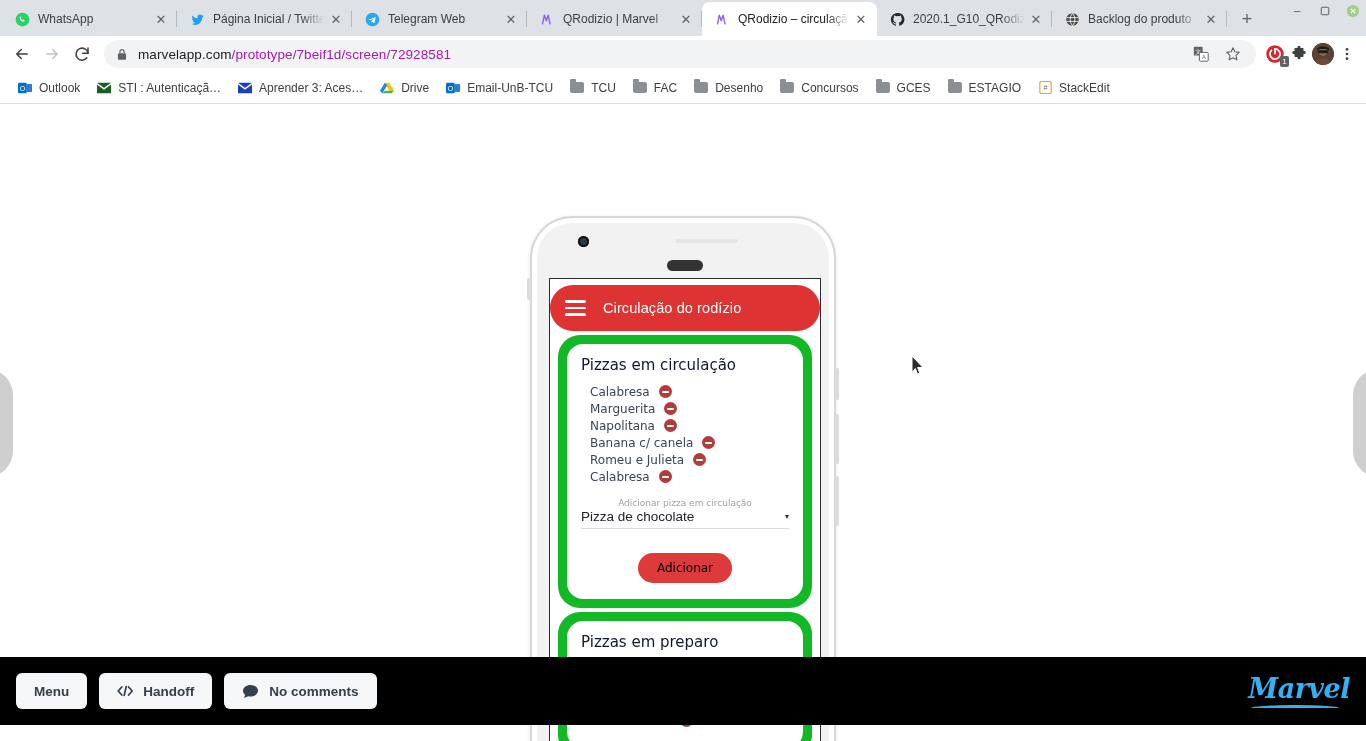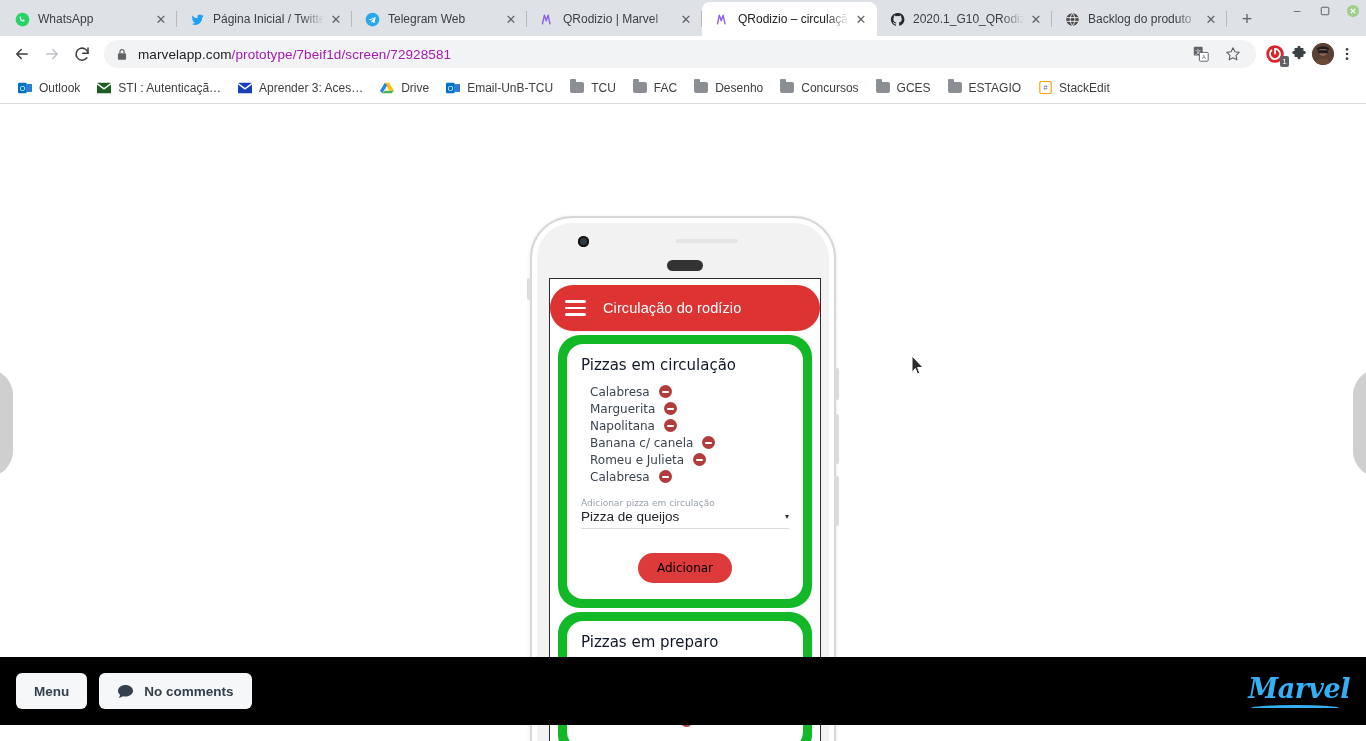--- a/index.html
+++ b/index.html
@@ -286,21 +286,21 @@
   .pizza-item.loose { padding: 5px 0 5px 5px; gap: 10px; }
   .pizza-name { font-size: 12px; color: #3b4550; font-family: "DejaVu Sans", sans-serif;}
   .minus-btn {
     width: 13px; height: 13px; border-radius: 50%;
     background: #b03c3c;
     display: flex; align-items: center; justify-content: center;
     flex-shrink: 0;
   }
   .minus-btn i { width: 7px; height: 2px; background: #ffffff; border-radius: 1px; display:block;}
 
-  .field { margin-top: 13px; }
+  .field { margin-top: 13px; text-align: center; }
   .field-label {
     font-size: 9px; color: #9aa3ab;
     font-family: "DejaVu Sans", sans-serif;
     margin-bottom: 1px;
   }
   .field-row {
     display: flex; align-items: center; justify-content: space-between;
     border-bottom: 1px solid #d7dade;
     padding-bottom: 4px;
   }
@@ -704,21 +704,21 @@
                 <span class="pizza-name">Calabresa</span>
                 <span class="minus-btn">
                     <i></i>
                   </span>
               </li>
             </ul>
 
             <div class="field">
               <div class="field-label">Adicionar pizza em circulação</div>
               <div class="field-row">
-                <span class="field-value">Pizza de queijos</span>
+                <span class="field-value">Pizza de chocolate</span>
                 <span class="caret">▾</span>
               </div>
             </div>
 
             <div class="btn-row">
               <button class="primary-btn">Adicionar</button>
             </div>
           </div>
         </div>
 
@@ -757,20 +757,30 @@
           <path d="M1 1l11 11.5H6.6l2.2 5.6-2.3 1-2.2-5.6L1 17.5z" fill="#2b2b2b" stroke="#fff" stroke-width="1"></path>
         </svg>
     </div>
 
     <div class="bottombar">
       <button class="bbtn">
         <span>Menu</span>
       </button>
       <button class="bbtn">
         <span class="bico">
+          <svg width="16" height="14" viewBox="0 0 20 16">
+              <path d="M6 3L1.5 8 6 13" stroke="#34404d" stroke-width="2.2" fill="none" stroke-linecap="round" stroke-linejoin="round"></path>
+              <path d="M9 13.5L11.5 2.5" stroke="#34404d" stroke-width="2.2" fill="none" stroke-linecap="round"></path>
+              <path d="M14.5 3L19 8l-4.5 5" stroke="#34404d" stroke-width="2.2" fill="none" stroke-linecap="round" stroke-linejoin="round"></path>
+            </svg>
+        </span>
+        <span>Handoff</span>
+      </button>
+      <button class="bbtn">
+        <span class="bico">
           <svg width="17" height="15" viewBox="0 0 18 16">
               <path d="M9 1c4.4 0 8 2.8 8 6.2S13.4 13.4 9 13.4c-.8 0-1.6-.1-2.3-.3L2 15l1.3-3.3C1.9 10.6 1 9 1 7.2 1 3.8 4.6 1 9 1z" fill="#34404d"></path>
             </svg>
         </span>
         <span>No comments</span>
       </button>
       <div class="marvel-logo">Marvel</div>
     </div>
 
   </div>

